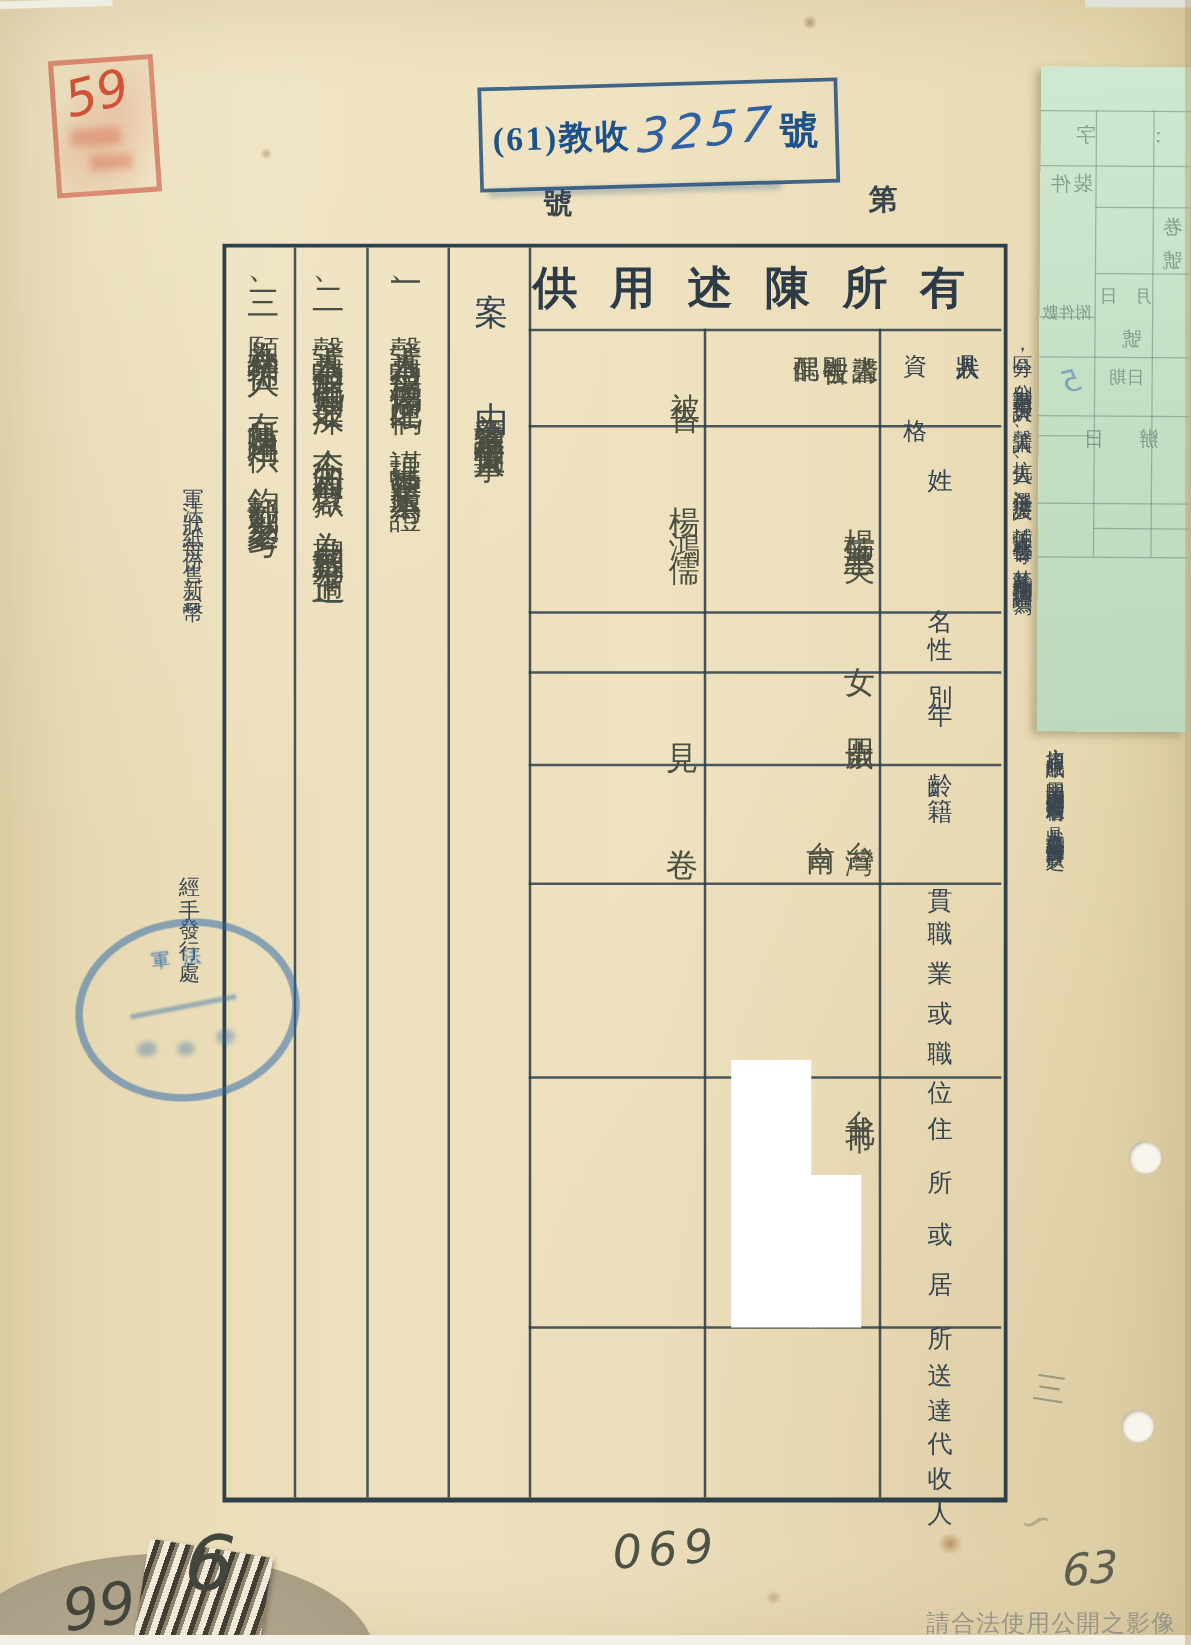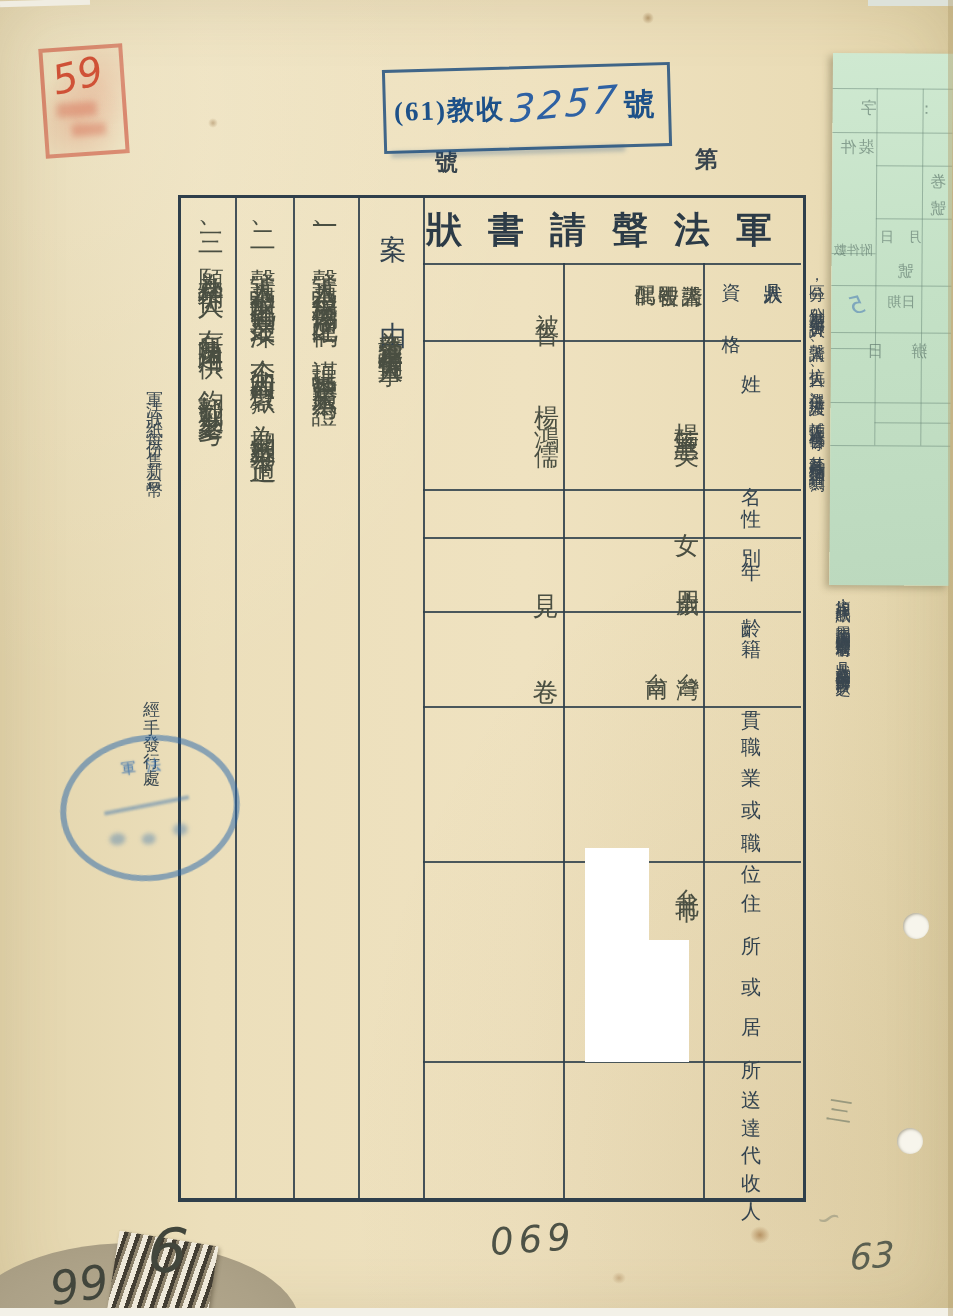--- a/index.html
+++ b/index.html
@@ -130,21 +130,21 @@
 
     <div class="hl" style="top:65px;"></div>
     <div class="hl" style="top:142px;"></div>
     <div class="hl" style="top:291px;"></div>
     <div class="hl" style="top:339px;"></div>
     <div class="hl" style="top:413px;"></div>
     <div class="hl" style="top:508px;"></div>
     <div class="hl" style="top:663px;"></div>
     <div class="hl" style="top:863px;"></div>
 
-    <div class="title">軍法聲請書狀</div>
+    <div class="title">有所陳述用供</div>
 
     <span class="abs vjust printed" style="left:194px;top:14px;height:88px;font-size:27px;">案由</span>
     <div class="abs v typed" style="left:193px;top:114px;font-size:25px;letter-spacing:3px;">為聲請准為被告輔佐人事：</div>
 
     <div class="abs v typed item" style="left:128px;top:14px;">一、聲請人為被告楊鴻儒之配偶，謹提出戶籍謄本為證。</div>
     <div class="abs v typed item" style="left:66px;top:14px;">二、聲請人為被告配偶知之最深，今不知因何繫獄，為期審判公平適正。</div>
     <div class="abs v typed item" style="left:14px;top:14px;">三、願為其輔佐人，有所陳述用供　鈞部裁判之參考。</div>
 
     <div class="lblcell" style="top:67px;height:75px;align-items:flex-start;padding-top:3px;gap:16px;">
       <span class="vjust plabel" style="height:52px;font-size:19px;">資格</span>
@@ -240,19 +240,20 @@
   <div class="corner-blob"></div>
   <div class="book-edge"></div>
   <span class="hand h99">99</span>
   <span class="hand h6">6</span>
 
   <span class="hand h069">069</span>
   <span class="hand h63">63</span>
   <span class="hand pencil3">三</span>
   <span class="hand pencilS">∽</span>
 
+  <div class="watermark">請合法使用公開之影像</div>
 
   <div class="edge" style="left:0;top:1308px;width:953px;height:8px;background:#f3f1e8;"></div>
   <div class="edge" style="left:0;top:0;width:90px;height:6px;background:#f0ede2;transform:rotate(-1.5deg);"></div>
   <div class="edge" style="left:868px;top:0;width:85px;height:6px;background:#dde2da;"></div>
   <div class="edge" style="left:948px;top:0;width:5px;height:1316px;background:rgba(180,160,110,.45);"></div>
 
 </div>
 
 </body></html>

